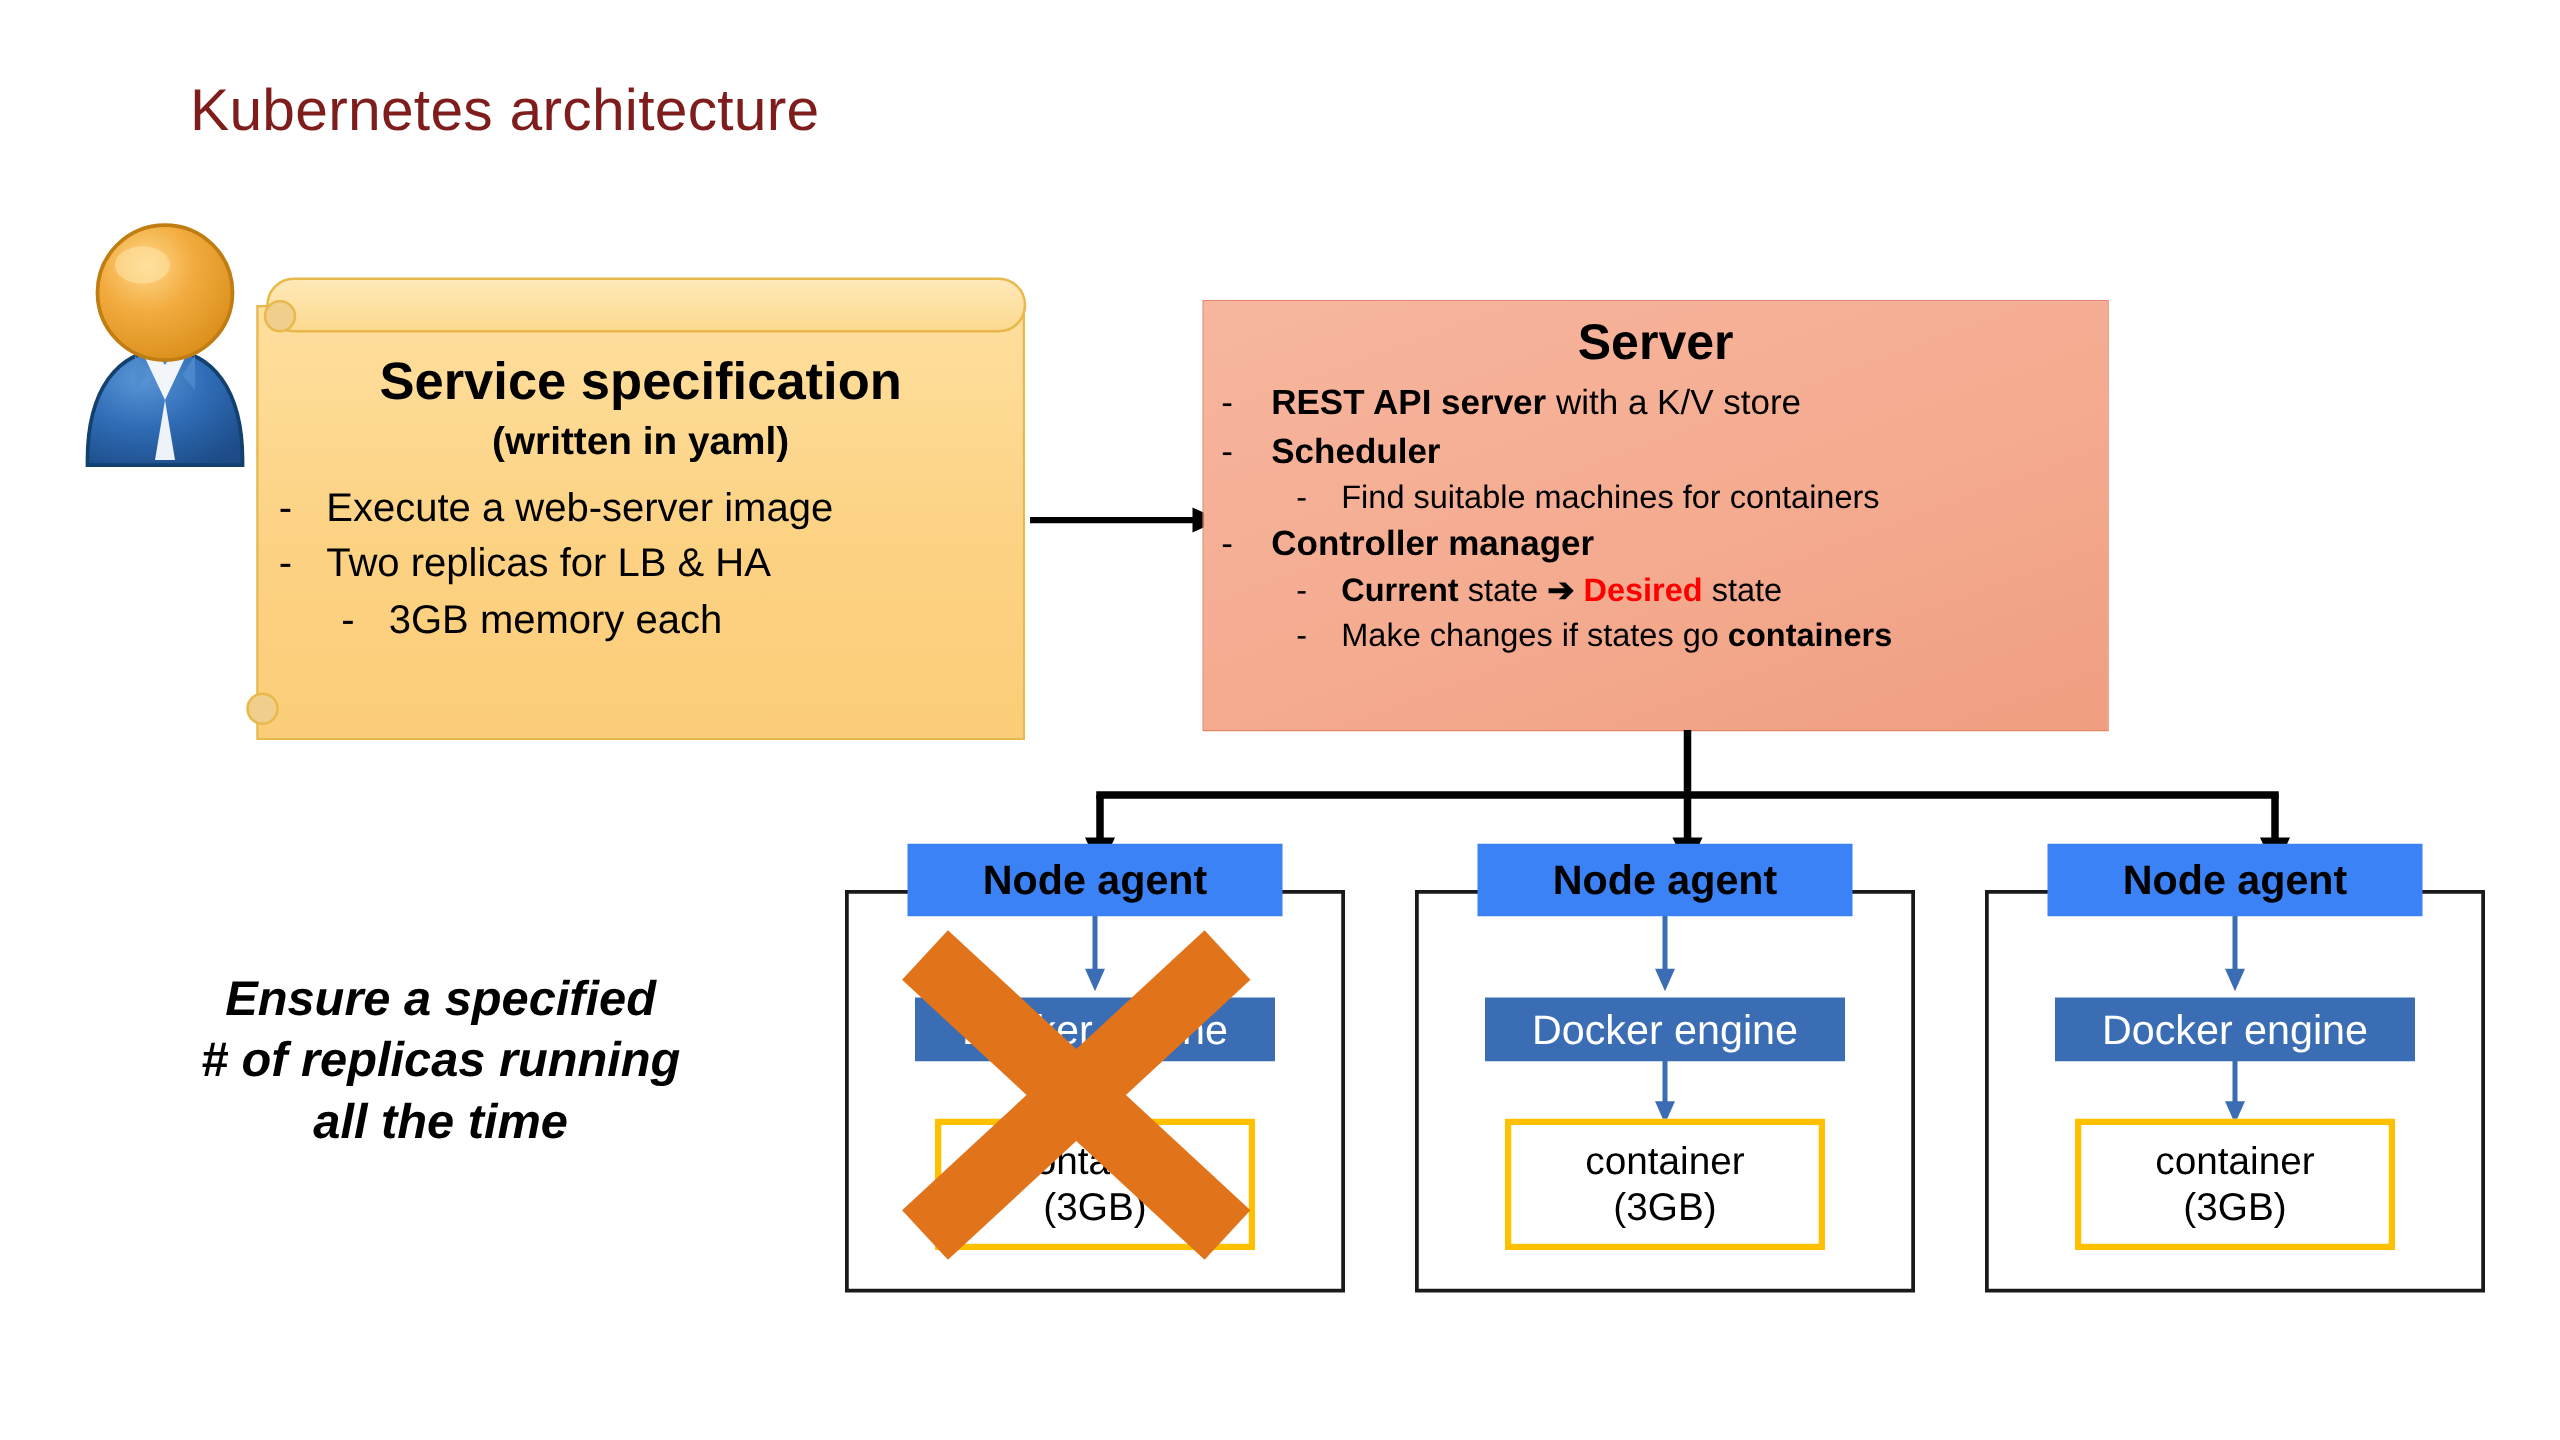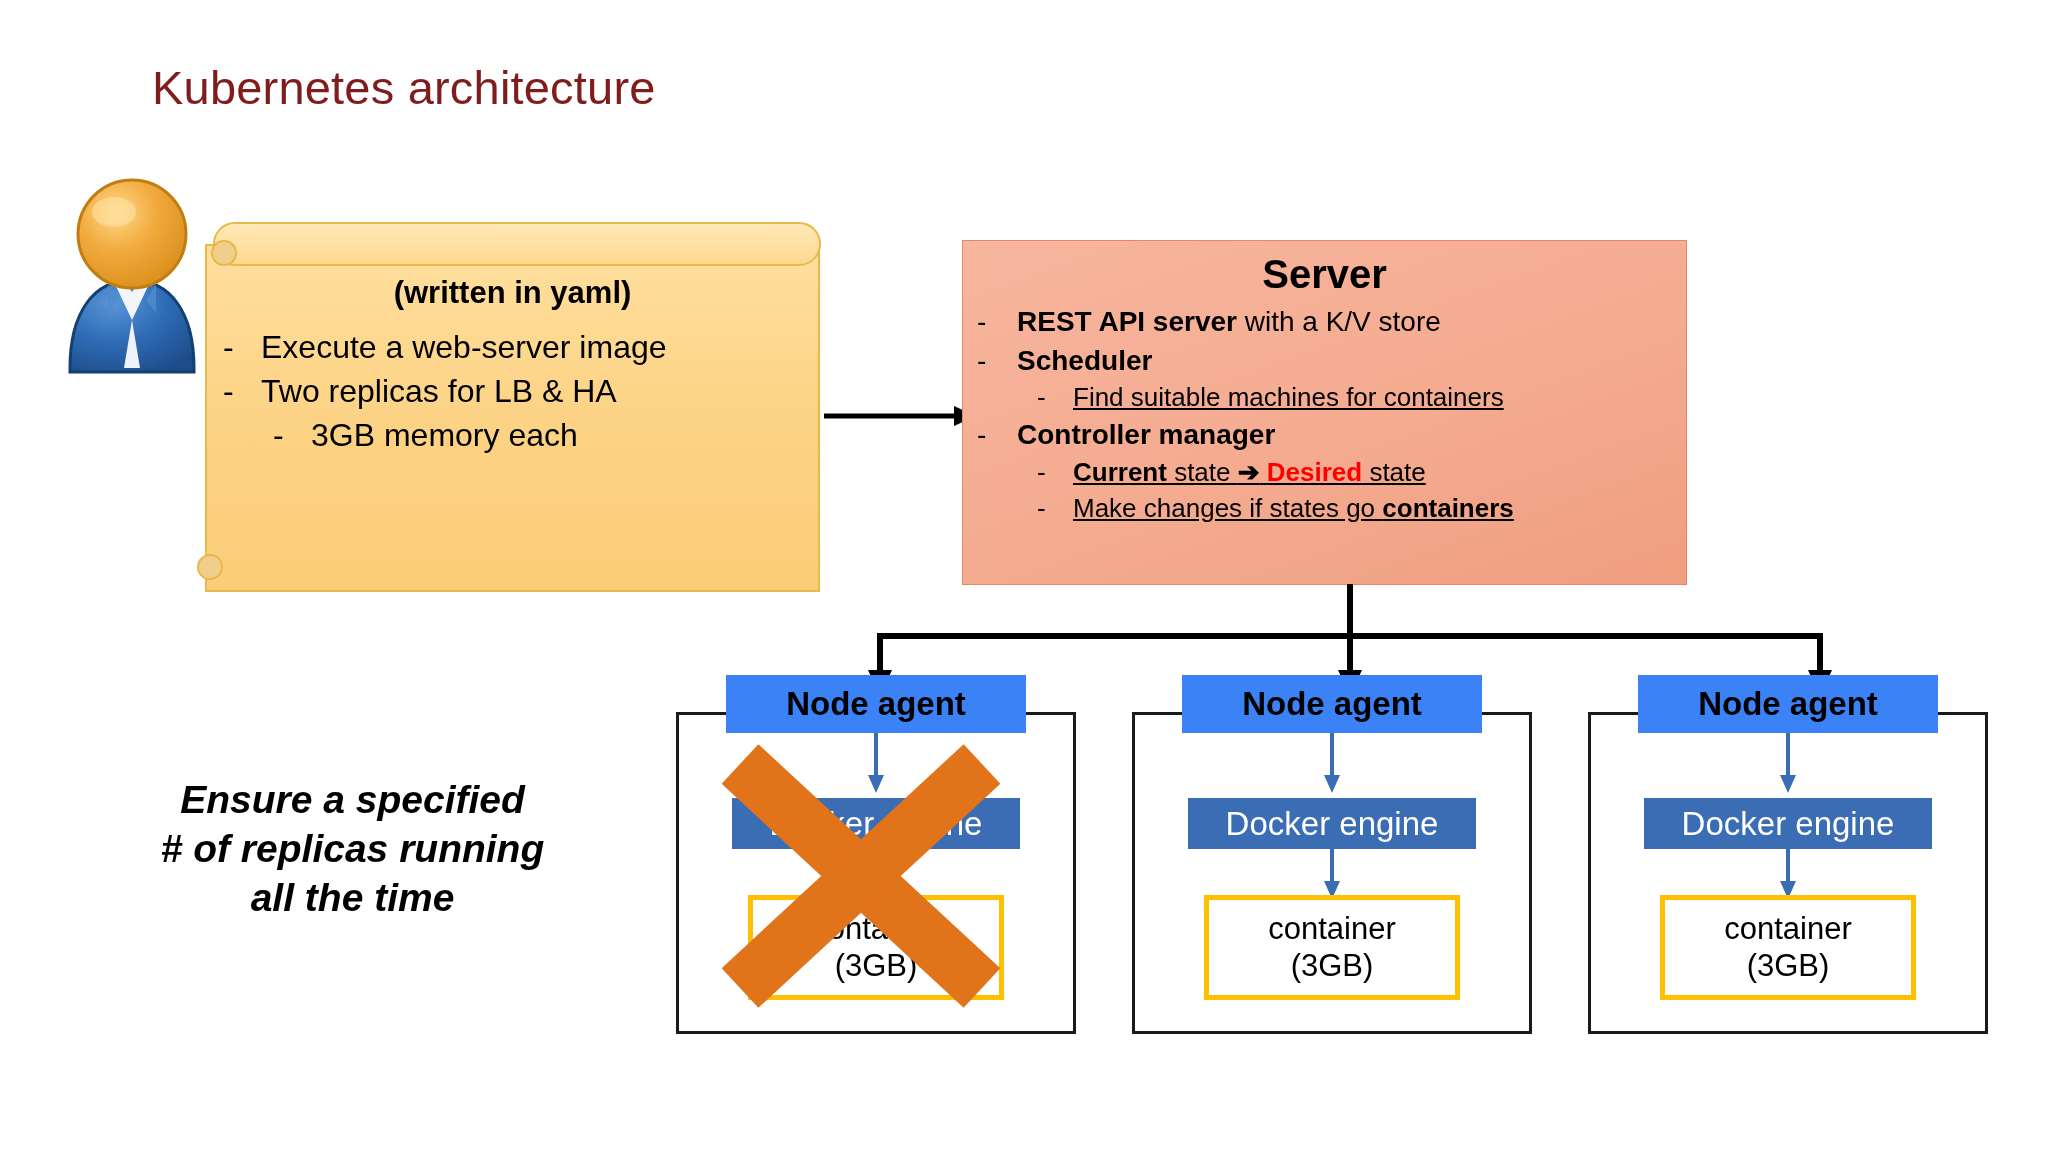--- a/index.html
+++ b/index.html
@@ -155,21 +155,21 @@
     line-height: 1.15;
   }
   #server-box .server-lines {
     margin-top: 6px;
     padding-left: 14px;
     font-size: 28px;
     line-height: 1.38;
   }
   #server-box .server-lines .row { white-space: nowrap; }
   #server-box .server-lines .dash { display: inline-block; width: 40px; }
-  #server-box .server-lines .row.sub { padding-left: 60px; font-size: 26px; text-decoration: underline; }
+  #server-box .server-lines .row.sub { padding-left: 60px; font-size: 26px; }
   #server-box .server-lines .row.sub .dash { width: 36px; }
   .b { font-weight: bold; }
   .red { color: #ff0000; font-weight: bold; }
 
   
   #tree-connector {
     position: absolute;
     left: 840px;
     top: 584px;
     width: 1020px;
@@ -305,20 +305,21 @@
       <ellipse cx="52" cy="40" rx="22" ry="15" fill="#ffe6ab" opacity="0.55"></ellipse>
     </svg>
   </div>
 
   <div id="spec-note">
     <div class="note-body"></div>
     <div class="note-roll"></div>
     <div class="note-knob-top"></div>
     <div class="note-knob-bottom"></div>
     <div class="note-content">
+      <div class="spec-title">Service specification</div>
       <div class="spec-subtitle">(written in yaml)</div>
       <div class="spec-bullets">
         <span class="row">
           <span class="dash">-</span><span>Execute a web-server image</span>
         </span>
         <span class="row">
           <span class="dash">-</span><span>Two replicas for LB &amp; HA</span>
         </span>
         <span class="row indent">
           <span class="dash">-</span><span>3GB memory each</span>

